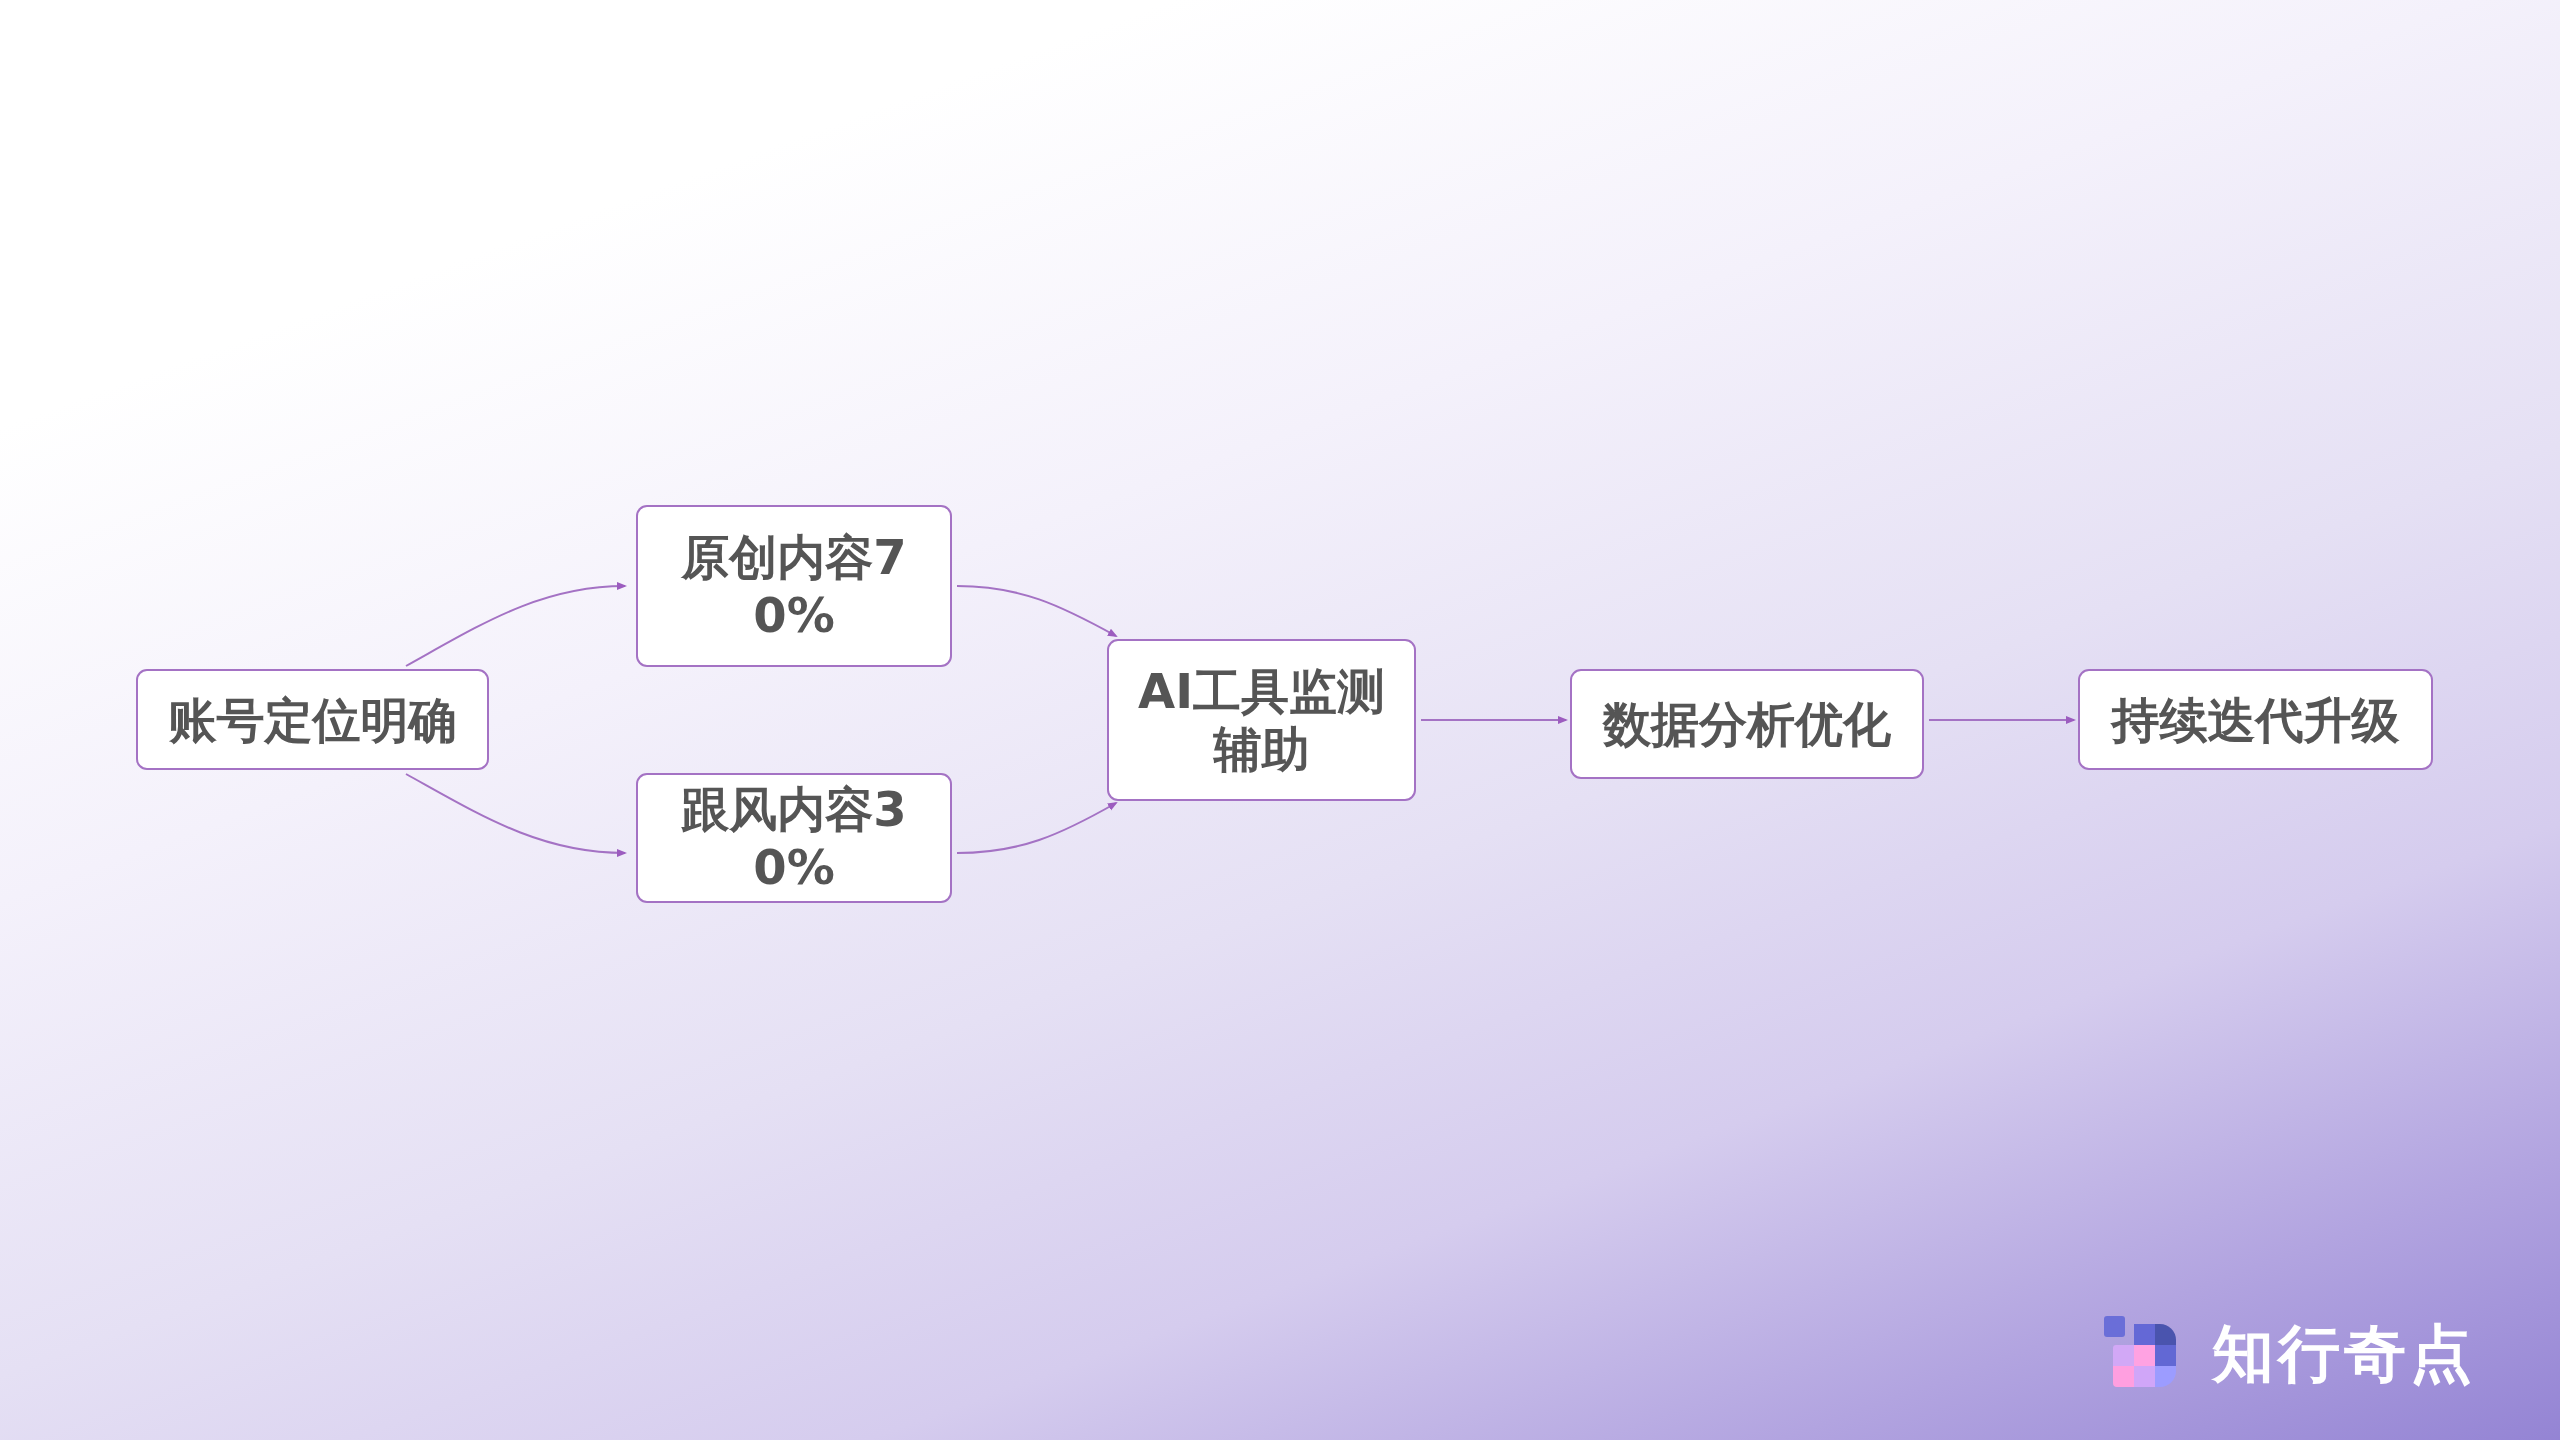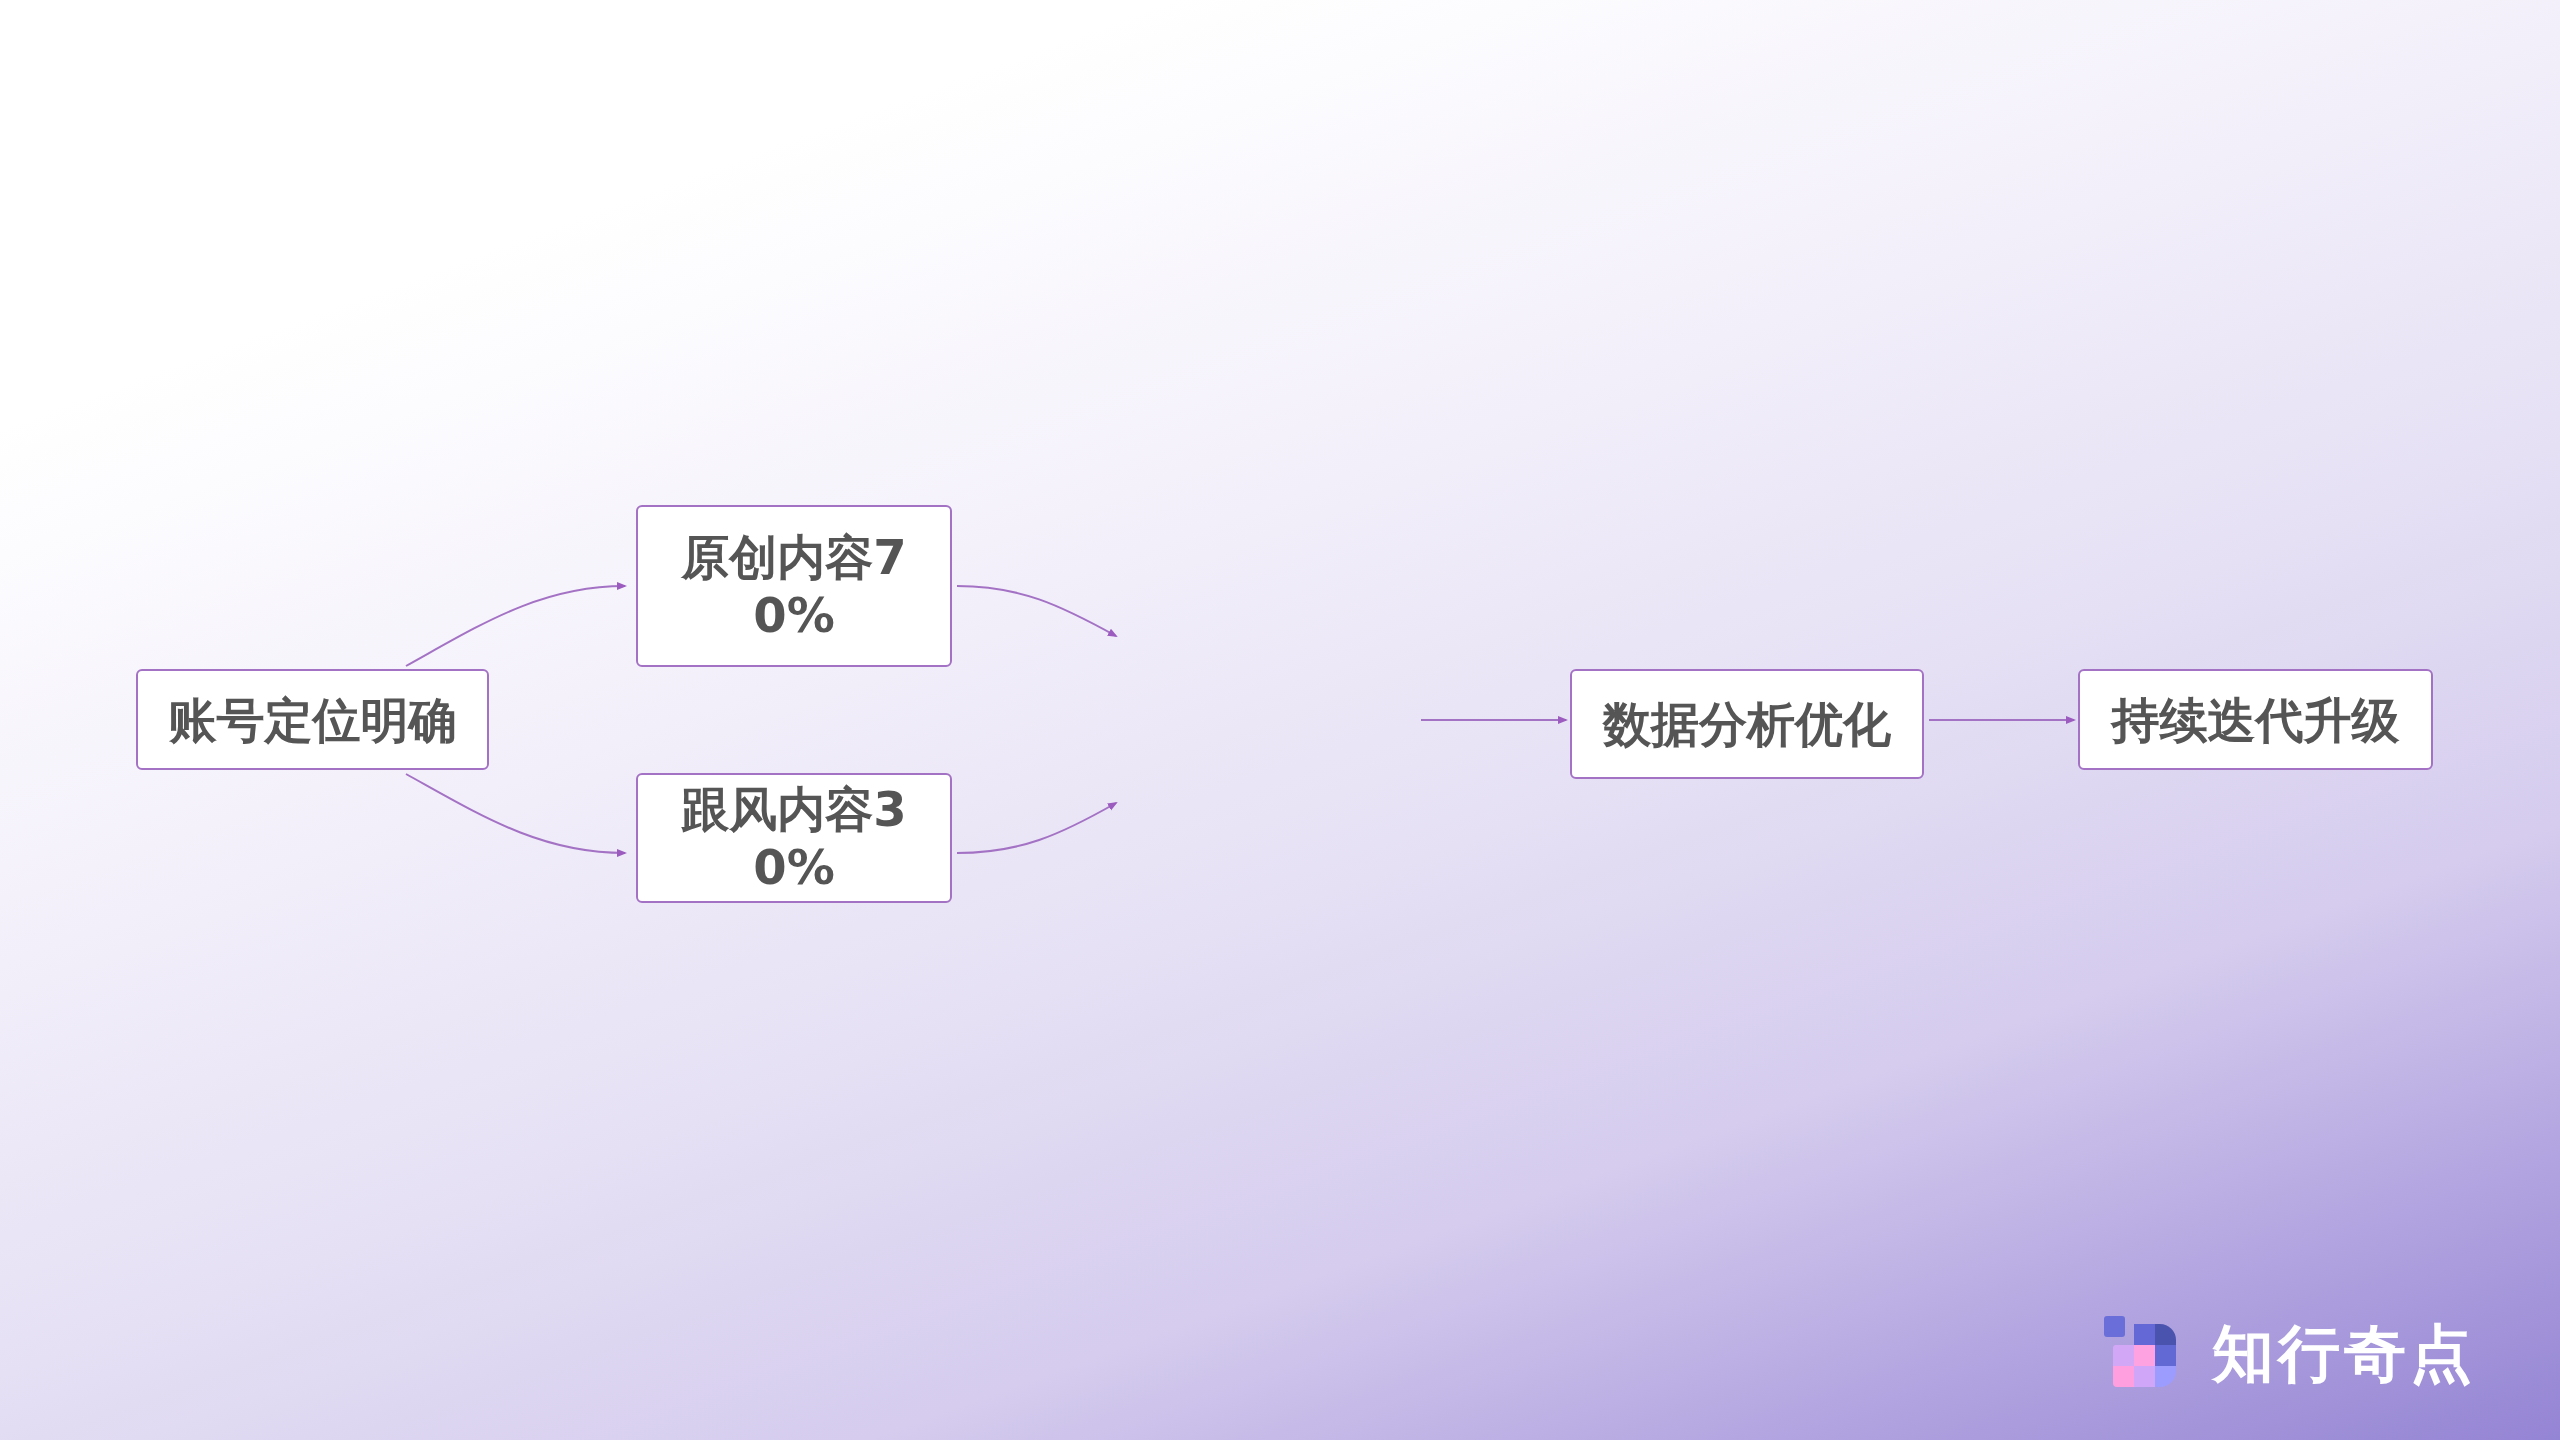--- a/index.html
+++ b/index.html
@@ -24,21 +24,21 @@
       position: absolute;
       left: 0; top: 0;
       width: 2560px; height: 1440px;
       pointer-events: none;
     }
     .node {
       position: absolute;
       box-sizing: border-box;
       background: #ffffff;
       border: 2px solid #a472c4;
-      border-radius: 6px;
+      border-radius: 11px;
       display: flex;
       align-items: center;
       justify-content: center;
       text-align: center;
       color: #555555;
       font-weight: bold;
       font-size: 48px;
       line-height: 58px;
       letter-spacing: 0px;
       padding: 0 18px;
@@ -102,20 +102,23 @@
   </div>
 
   <div class="node" style="left:636px; top:505px; width:316px; height:162px; padding:0 26px;">
     <span>原创内容70%</span>
   </div>
 
   <div class="node" style="left:636px; top:773px; width:316px; height:130px; padding:14px 26px;">
     <span>跟风内容30%</span>
   </div>
 
+  <div class="node" style="left:1107px; top:639px; width:309px; height:162px; padding:0 26px;">
+    <span>AI工具监测辅助</span>
+  </div>
 
   <div class="node" style="left:1570px; top:669px; width:354px; height:110px;">
     <span>数据分析优化</span>
   </div>
 
   <div class="node" style="left:2078px; top:669px; width:355px; height:101px;">
     <span>持续迭代升级</span>
   </div>
 
   <div class="logo">

